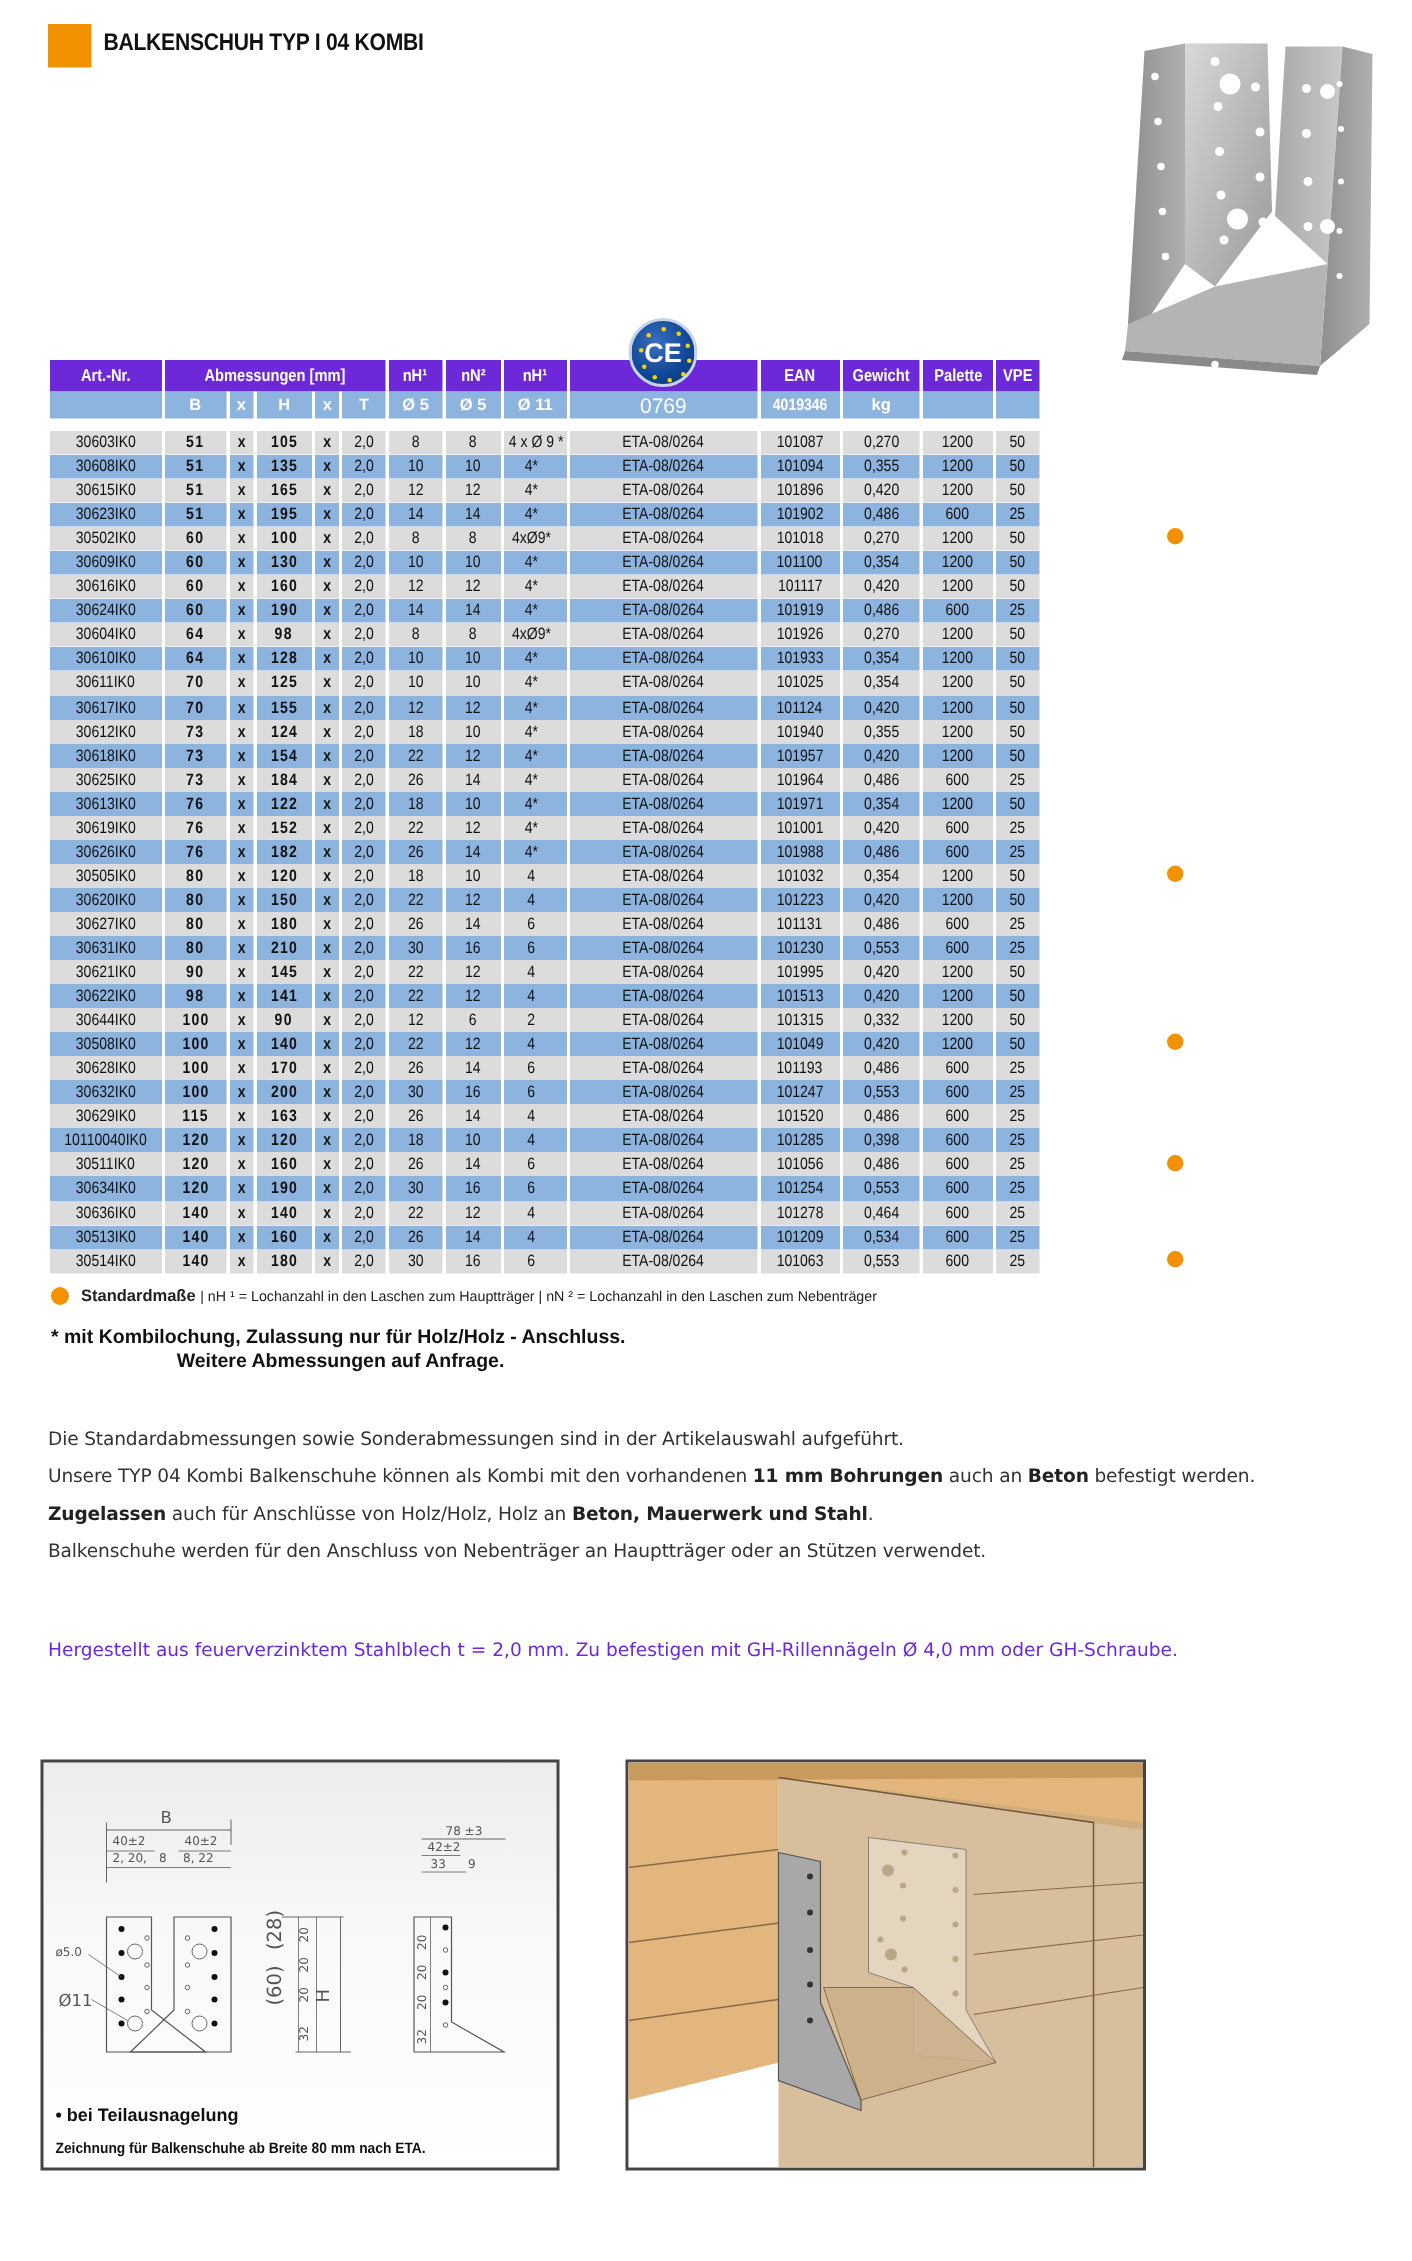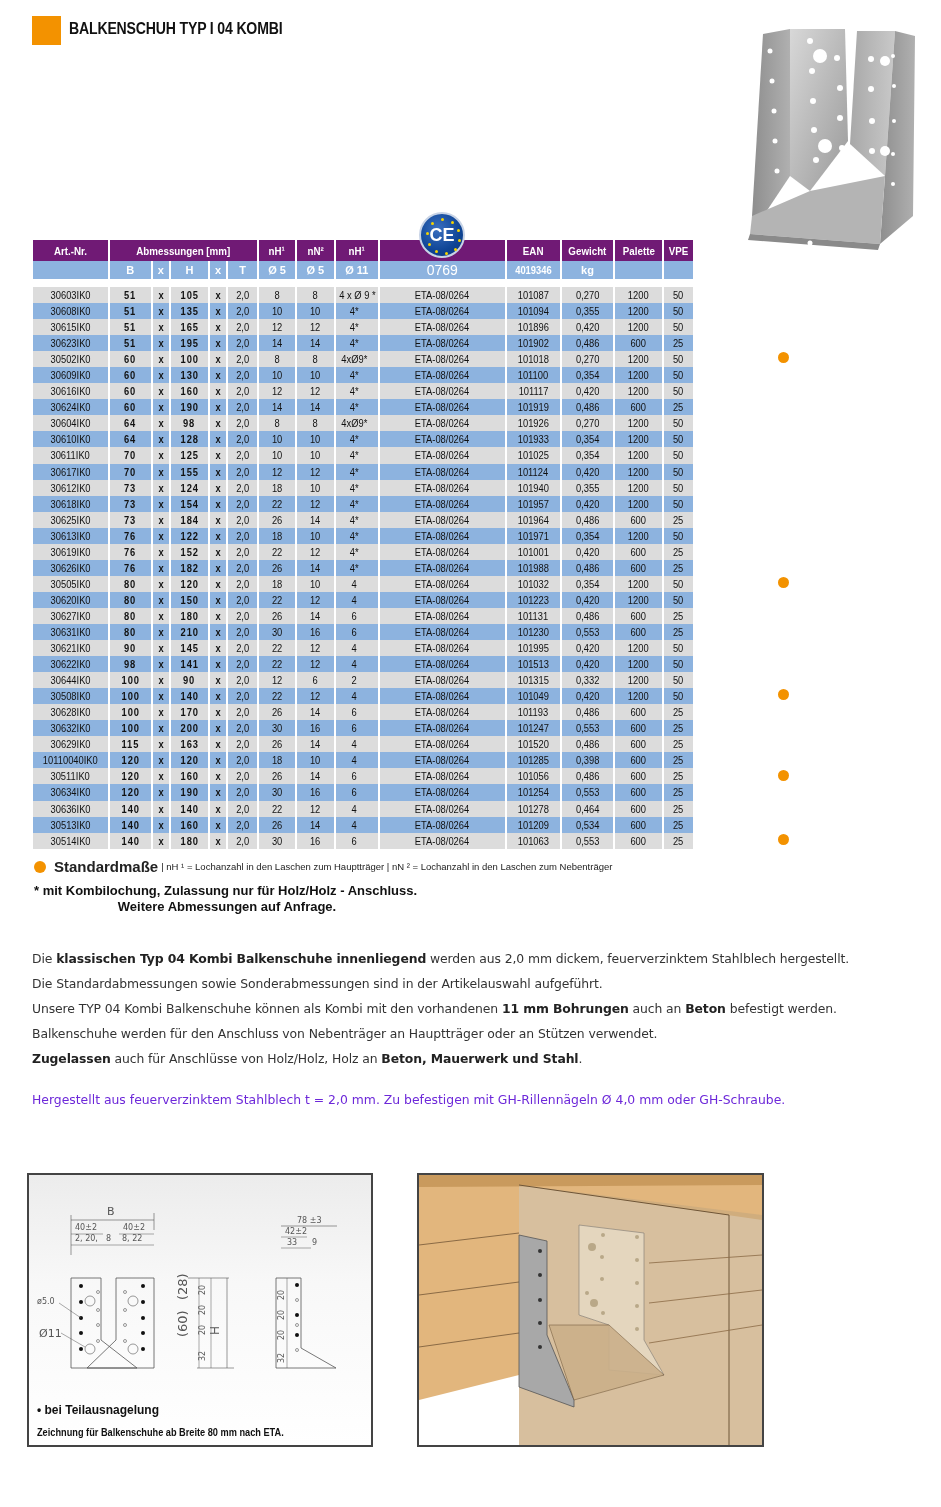--- a/index.html
+++ b/index.html
@@ -14,40 +14,40 @@
 
   
   .ce-badge { position: absolute; left: 419px; top: 212px; width: 46px; height: 46px; border-radius: 50%; background: radial-gradient(circle at 40% 35%, #3a6fc0 0%, #0f4595 60%, #0b3577 100%); border: 2px solid #c7d3e6; z-index: 3; display:flex; align-items:center; justify-content:center; }
   .ce-badge span { color: #fff; font-size: 18px; font-weight: bold; font-family: "Liberation Sans", sans-serif; position: relative; z-index: 2; }
   .ce-badge i { position: absolute; width: 3px; height: 3px; border-radius: 50%; background: #f5d400; }
 
   
   .tbl { position: absolute; left: 33px; top: 240px; width: 662px; border-collapse: collapse; table-layout: fixed; font-family: "Liberation Sans", sans-serif; }
   .tbl td, .tbl th { padding: 0; text-align: center; white-space: nowrap; overflow: hidden; }
   .tbl th { color: #fff; font-weight: bold; font-size: 11.5px; }
-  .tbl .h1 th { background: #701a75; height: 21px; border-right: 2px solid #fff; }
+  .tbl .h1 th { background: #6d28d9; height: 21px; border-right: 2px solid #fff; }
   .tbl .h2 th { background: #8db3df; height: 18px; border-right: 2px solid #fff; font-size: 11px; }
   .tbl .h2 th.ce-code { font-weight: normal; font-size: 14px; }
   .tbl .gap td { height: 8px; background: #fff; }
   .tbl tbody.rows td { height: 16.05px; font-size: 11px; color: #111; border-right: 2px solid #fff; transform-origin: center; }
   .tbl tbody.rows tr:nth-child(odd) td { background: #dcdcdc; }
   .tbl tbody.rows tr:nth-child(even) td { background: #8db3df; }
   .tbl td.b { font-weight: bold; letter-spacing: 1px; }
   .tbl td.x { font-weight: bold; font-size: 10px; }
   .tbl td.art { font-size: 11px; }
   .tbl td.nh11 { text-align: center; padding-right: 6px; }
   .cond { display: inline-block; transform: scaleX(0.85); }
 
   
   .std-dot { position: absolute; left: 778px; width: 11px; height: 11px; border-radius: 50%; background: #f39200; }
 
   
   .legend { position: absolute; left: 34px; top: 858px; font-size: 9.5px; color: #222; display: flex; align-items: center; }
   .legend .dot { width: 12px; height: 12px; border-radius: 50%; background: #f39200; margin-right: 8px; }
-  .legend b { font-size: 15px; margin-right: 3px; }
+  .legend b { font-size: 11px; margin-right: 3px; }
   .note { position: absolute; left: 34px; top: 883px; font-size: 13px; font-weight: bold; line-height: 16px; color: #111; text-align: center; }
   .note .l2 { padding-left: 3px; }
 
   
   .desc { position: absolute; left: 32px; top: 946px; font-family: "DejaVu Sans", sans-serif; font-size: 12.4px; color: #333; line-height: 25px; letter-spacing: -0.1px; }
   .desc b { color: #222; }
   .desc2 { position: absolute; left: 32px; top: 1092px; font-family: "DejaVu Sans", sans-serif; font-size: 12.4px; color: #6d28d9; }
 
   
   .drawing { position: absolute; left: 27px; top: 1173px; width: 346px; height: 274px; border: 2px solid #444; background: linear-gradient(180deg, #ececec 0%, #f8f8f8 40%, #ffffff 100%); }
@@ -765,25 +765,24 @@
   <span class="dot"></span>
   <b>Standardmaße</b>
   <span>|</span>&nbsp;<span>nH ¹ = Lochanzahl in den Laschen zum Hauptträger</span>&nbsp;<span>|</span>&nbsp;<span>nN ² = Lochanzahl in den Laschen zum Nebenträger</span>
 </div>
 <div class="note">
   <div>* mit Kombilochung, Zulassung nur für Holz/Holz - Anschluss.</div>
   <div class="l2">Weitere Abmessungen auf Anfrage.</div>
 </div>
 
 <div class="desc" id="desc">
-    <div><span>Die </span><b>klassischen Typ 04 Kombi Balkenschuhe innenliegend</b><span> werden aus 2,0 mm dickem, feuerverzinktem Stahlblech hergestellt.</span></div>
     <div><span>Die Standardabmessungen sowie Sonderabmessungen sind in der Artikelauswahl aufgeführt.</span></div>
     <div><span>Unsere TYP 04 Kombi Balkenschuhe können als Kombi mit den vorhandenen </span><b>11 mm Bohrungen</b><span> auch an </span><b>Beton</b><span> befestigt werden.</span></div>
+    <div><b>Zugelassen</b><span> auch für  Anschlüsse von Holz/Holz, Holz an </span><b>Beton, Mauerwerk und Stahl</b><span>.</span></div>
     <div><span>Balkenschuhe werden für den Anschluss von Nebenträger an Hauptträger oder an Stützen verwendet.</span></div>
-    <div><b>Zugelassen</b><span> auch für  Anschlüsse von Holz/Holz, Holz an </span><b>Beton, Mauerwerk und Stahl</b><span>.</span></div>
   </div>
 <div class="desc2">Hergestellt aus feuerverzinktem Stahlblech t = 2,0 mm. Zu befestigen mit GH-Rillennägeln Ø 4,0 mm oder GH-Schraube.</div>
 
 <div class="drawing">
   <svg width="342" height="222" viewBox="0 0 342 222" font-family="DejaVu Sans, sans-serif" font-size="8" fill="#555" stroke="#555">
 
     <line x1="42" y1="45" x2="125" y2="45" stroke-width="0.6"></line>
     <line x1="42" y1="40" x2="42" y2="80" stroke-width="0.6"></line>
       <line x1="125" y1="38" x2="125" y2="55" stroke-width="0.6"></line>
     <text x="78" y="40" font-size="11" stroke="none">B</text>

